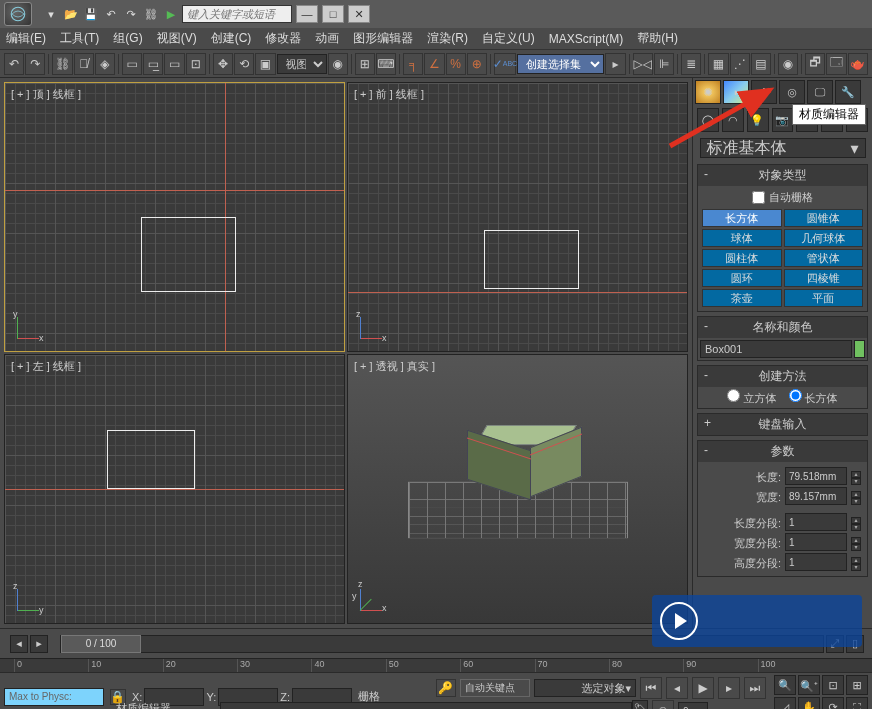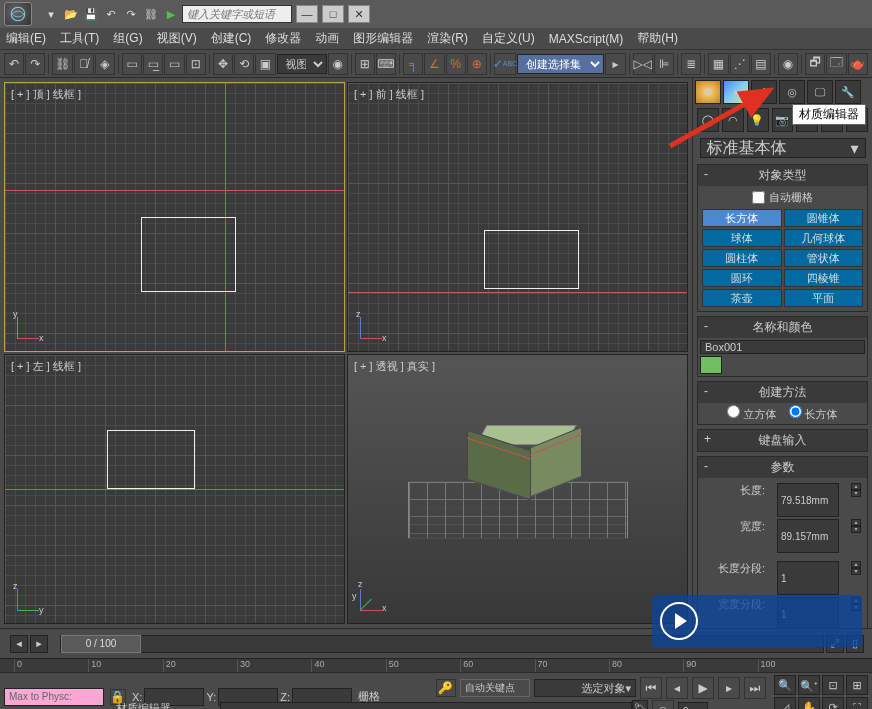--- a/index.html
+++ b/index.html
@@ -72,41 +72,41 @@
 .cmd-sub { display: flex; padding: 2px 4px; gap: 3px; }
 .cmd-select { width: 166px; height: 20px; background: #3a3a3a; border: 1px solid #222; color: #ccc; margin: 4px auto; display: flex; align-items: center; justify-content: space-between; padding: 0 6px; font-size: 16px; }
 .rollout { margin: 2px 4px; border: 1px solid #2a2a2a; background: #4a4a4a; }
 .rollout-head { background: #3a3a3a; color: #ccc; text-align: center; padding: 2px; font-size: 12px; position: relative; cursor: pointer; }
 .rollout-head .sign { position: absolute; left: 6px; }
 .rollout-body { padding: 4px; }
 .chk-row { display: flex; align-items: center; justify-content: center; gap: 4px; font-size: 11px; }
 .btn-grid { display: grid; grid-template-columns: 1fr 1fr; gap: 2px; margin-top: 4px; }
 .type-btn { height: 18px; background: #0369a1; border: 1px solid #333; color: #ddd; font-size: 11px; text-align: center; line-height: 16px; cursor: pointer; }
 .type-btn.active { background: #4a88d0; color: #fff; }
-.name-row { display: flex; gap: 2px; padding: 2px; flex-direction: column; }
+.name-row { display: flex; gap: 2px; padding: 2px; }
 .name-input { flex: 1; height: 18px; background: #3a3a3a; border: 1px solid #222; color: #ccc; padding: 0 4px; font-size: 11px; }
 .color-sw { width: 22px; height: 18px; background: #70c060; border: 1px solid #222; }
 .radio-row { display: flex; justify-content: center; gap: 12px; padding: 2px; font-size: 11px; }
-.param-row { display: flex; align-items: flex-start; justify-content: flex-end; gap: 12px; padding: 1px 2px; font-size: 11px; }
+.param-row { display: flex; align-items: flex-end; justify-content: flex-end; gap: 4px; padding: 1px 2px; font-size: 11px; }
 .param-lbl { width: 56px; text-align: right; }
-.param-input { width: 62px; height: 16px; background: #3a3a3a; border: 1px solid #222; color: #ccc; padding: 16px 3px; font-size: 10px; text-align: left; }
+.param-input { width: 62px; height: 16px; background: #3a3a3a; border: 1px solid #222; color: #ccc; padding: 8px 3px; font-size: 10px; text-align: left; }
 .spinner { width: 10px; display: flex; flex-direction: column; }
 .spinner div { height: 7px; background: #3a3a3a; border: 1px solid #222; font-size: 6px; line-height: 4px; text-align: center; color: #aaa; }
 
 
 .timeline { height: 30px; background: #4a4a4a; display: flex; align-items: center; padding: 0 8px; border-top: 1px solid #2a2a2a; position: relative; }
 .tl-slider { position: relative; flex: 1; height: 18px; background: #3a3a3a; border: 1px solid #222; margin-left: 12px; }
 .tl-handle { position: absolute; left: 0; top: -1px; width: 80px; height: 18px; background: #5a5a5a; border: 1px solid #777; text-align: center; font-size: 10px; line-height: 16px; color: #ddd; }
 .tl-btn { width: 18px; height: 18px; background: #3a3a3a; border: 1px solid #222; margin-left: 2px; display: flex; align-items: center; justify-content: center; color: #ccc; cursor: pointer; }
 .ruler { height: 14px; background: #3a3a3a; display: flex; border-top: 1px solid #222; font-size: 9px; color: #aaa; position: relative; padding: 0 40px 0 14px; }
 .ruler span { flex: 1; text-align: left; border-left: 1px solid #555; padding-left: 2px; }
 
 .statusbar { height: 48px; background: #4a4a4a; display: flex; align-items: center; padding: 2px 4px; gap: 4px; border-top: 1px solid #2a2a2a; position: relative; }
 .sb-box { height: 18px; background: #3a3a3a; border: 1px solid #222; color: #ccc; padding: 0 4px; font-size: 10px; display: flex; align-items: center; }
-.sb-white { background: #f9a8d4; color: #666; width: 100px; }
+.sb-white { background: #7dd3fc; color: #666; width: 100px; }
 .sb-lbl { color: #ccc; font-size: 11px; }
 .coord-group { display: flex; gap: 2px; align-items: center; }
 .sb-right { display: flex; flex-direction: column; gap: 1px; margin-left: auto; }
 .sb-right-row { display: flex; gap: 4px; align-items: center; font-size: 11px; }
 .sb-dd { width: 102px; height: 18px; background: #3a3a3a; border: 1px solid #222; color: #ccc; padding: 0 4px; font-size: 11px; display: flex; align-items: center; justify-content: flex-end; }
 .nav-icons { position: absolute; right: 4px; top: 2px; display: grid; grid-template-columns: repeat(4, 22px); gap: 2px; }
 .nav-btn { width: 22px; height: 20px; background: #3a3a3a; border: 1px solid #222; color: #ccc; display: flex; align-items: center; justify-content: center; cursor: pointer; font-size: 11px; }
 
 
 .watermark { position: absolute; right: 10px; bottom: 62px; width: 210px; height: 52px; background: rgba(10, 70, 160, 0.75); border-radius: 4px; display: flex; align-items: center; gap: 8px; padding: 4px 8px; z-index: 20; }

